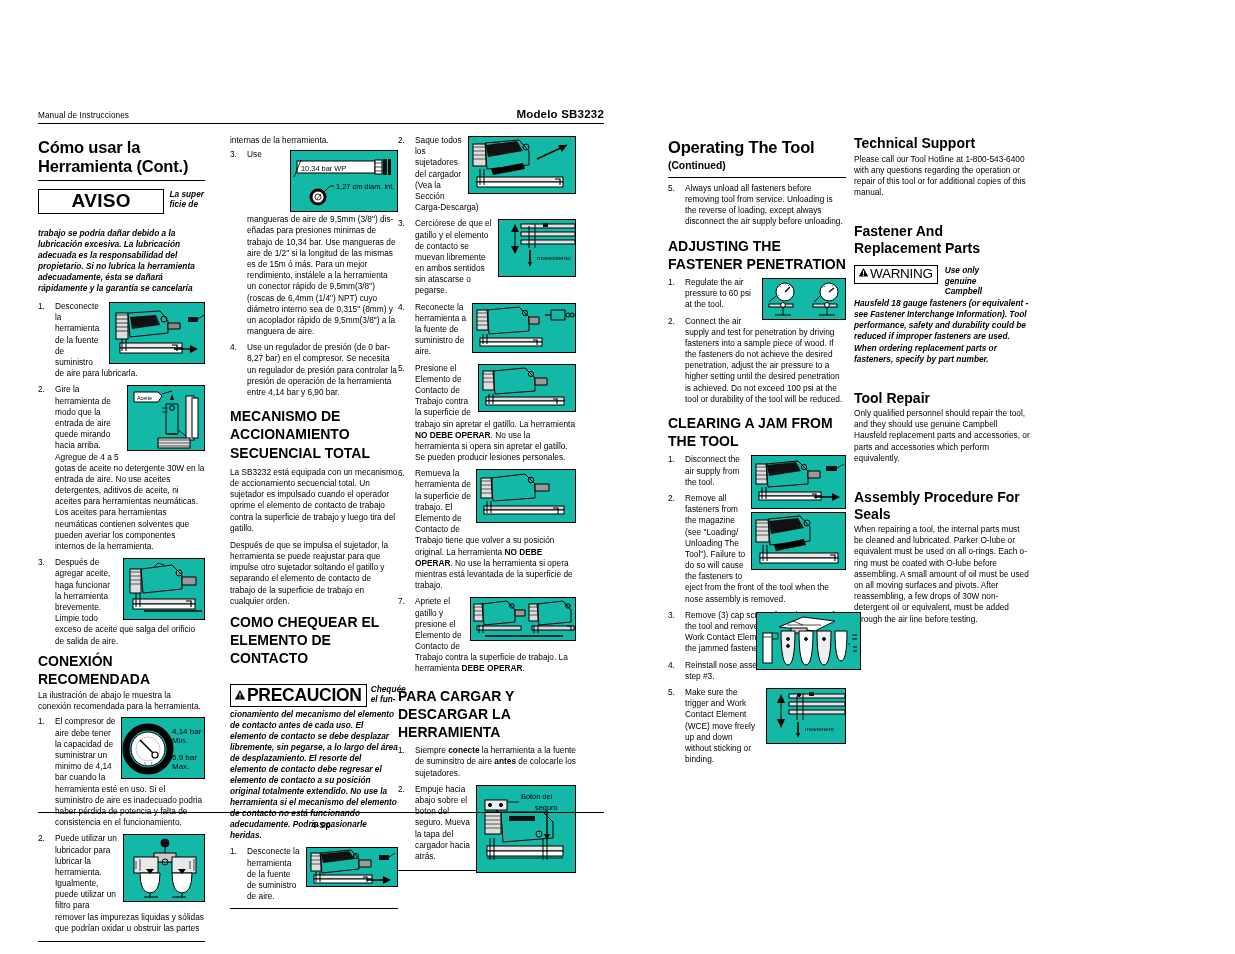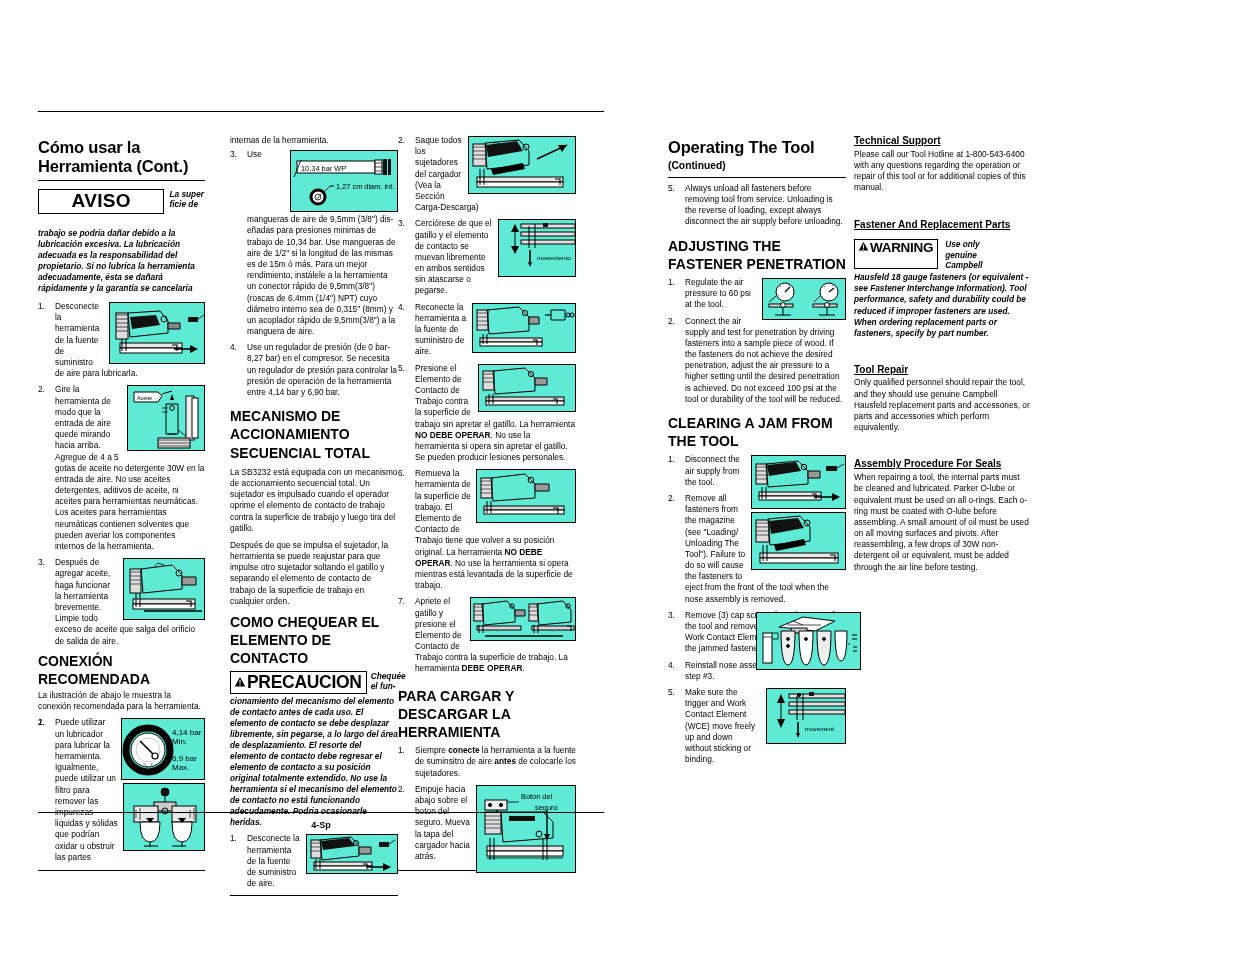--- a/index.html
+++ b/index.html
@@ -24,21 +24,21 @@
   .hdr { display:flex; justify-content:space-between; align-items:flex-end; }
   .hdr-left { font-size:8.2px; letter-spacing:.1px; }
   .hdr-right { font-size:11.5px; font-weight:bold; letter-spacing:.2px; }
   .rule { border-top:1.6px solid #000; margin-top:3px; }
   .col { font-size:8.3px; line-height:1.35; }
 
   h1.title { font-size:16.5px; font-weight:bold; line-height:1.15; margin:6px 0 0 0; letter-spacing:-.2px;}
   h2.subtitle { font-size:10.3px; font-weight:bold; margin:2px 0 0 0; }
   .title-rule { border-top:1.3px solid #000; margin-top:4px; }
 
-  h3.head { font-size:10px; font-weight:bold; line-height:1.18; margin:25px 0 2px 0;text-decoration:underline; }
+  h3.head { font-size:14px; font-weight:bold; line-height:1.18; margin:25px 0 2px 0; }
   h4.subhead { font-size:14px; font-weight:bold; line-height:1.3; margin:9px 0 2px 0; }
 
   p { margin:0 0 0 0; }
   p.para { margin-bottom:6px; }
 
   
   ol.num { list-style:none; margin:0; padding:0; }
   ol.num > li { position:relative; padding-left:17px; margin-bottom:5px; }
   ol.num > li .n { position:absolute; left:0; top:0; }
 
@@ -49,49 +49,53 @@
     font-size:19px; font-weight:bold; text-align:center;
     width:128px; letter-spacing:.3px; line-height:1.05;
   }
   .box-precaucion {
     border:1.6px solid #000; padding:1px 4px 2px 3px;
     font-size:17.5px; font-weight:bold; text-align:center;
     letter-spacing:-.3px; line-height:1.05; white-space:nowrap;
     display:flex; align-items:center; gap:1px;
   }
   .box-warning {
-    border:1.6px solid #000; padding:1px 4px 12px 3px;
-    font-size:13.5px; font-weight:bold; letter-spacing:-.3px;
+    border:1.6px solid #000; padding:1px 4px 1px 3px;
+    font-size:13.5px; font-weight:normal; letter-spacing:-.3px;
     line-height:1.1; white-space:nowrap;
     display:flex; align-items:center; gap:1px;
   }
   .tri { display:inline-block; }
   .lead-ital { font-size:8.3px; font-weight:bold; font-style:italic; line-height:1.25; }
   .body-ital { font-size:8.3px; font-weight:bold; font-style:italic; line-height:1.33; }
 
   
-  .fig { border:1.5px solid #000; background:#5eead4; position:relative; overflow:hidden;text-align:right; }
+  .fig { border:1.5px solid #000; background:#14b8a6; position:relative; overflow:hidden;text-align:right; }
   .fig svg { display:block; }
   .fig-float-r { float:right; margin:1px 0 2px 5px; }
 
   
   .foot-rule { border-top:1.5px solid #000; }
   .pg { font-size:9px; font-weight:bold; text-align:center; margin-top:7px; }
   .site { font-size:8.2px; font-weight:bold; text-align:right; margin-top:5px; letter-spacing:.1px;}
 
   b, strong { font-weight:bold; }
 </style>
 </head>
 <body>
 
 <div class="spread">
 
   <div class="page page-left">
 
     <div class="page-inner" style="left:38px; top:108px; width:566px;">
+      <div class="hdr">
+        <div class="hdr-left">Manual de Instrucciones</div>
+        <div class="hdr-right">Modelo SB3232</div>
+      </div>
       <div class="rule"></div>
     </div>
 
     <div class="page-inner col" style="left:38px; top:132px; width:167px;">
       <h1 class="title">Cómo usar la Herramienta (Cont.)</h1>
       <div class="title-rule"></div>
 
       <div class="aviso-row">
         <div class="box-aviso">AVISO</div>
         <div class="lead-ital" style="width:36px;">La super ficie de</div>
@@ -184,20 +188,21 @@
                 <path d="M18 22 L33 37" stroke="#000" stroke-width="1.6"></path>
                 <circle cx="33" cy="37" r="3" fill="#fff" stroke="#000" stroke-width="1.2"></circle>
                 <path d="M22 44 l2 3 M30 44 l-1 3" stroke="#555" stroke-width="0.7"></path>
                 <text x="50" y="16" font-family="Liberation Sans, sans-serif" font-size="8" fill="#000">4,14 bar</text>
                 <text x="50" y="25" font-family="Liberation Sans, sans-serif" font-size="8" fill="#000">Min.</text>
                 <text x="50" y="42" font-family="Liberation Sans, sans-serif" font-size="8" fill="#000">6,9 bar</text>
                 <text x="50" y="51" font-family="Liberation Sans, sans-serif" font-size="8" fill="#000">Max.</text>
               </g>
             </svg>
           </span>
+          <span>El compresor de aire debe tener la capacidad de suministrar un minimo de 4,14 bar cuando la herramienta esté en uso. Si el suministro de aire es inadecuado podria haber pérdida de potencia y falta de consistencia en el funcionamiento.</span>
         </li>
         <li>
           <span class="n">2.</span>
           <span class="fig fig-float-r" style="width:82px;height:68px;">
             <svg width="82" height="68" viewBox="0 0 82 68">
               <g fill="none" stroke="#000" stroke-width="1">
                 <circle cx="41" cy="8" r="4" fill="#111"></circle>
                 <path d="M41 12 v6"></path>
                 <rect x="30" y="18" width="22" height="9" fill="#ccc"></rect>
                 <rect x="10" y="22" width="24" height="16" fill="#e8e8e8"></rect>
@@ -252,21 +257,21 @@
           <span>Use un regulador de presión (de 0 bar-8,27 bar) en el compresor. Se necesita un regulador de presión para controlar la presión de operación de la herramienta entre 4,14 bar y 6,90 bar.</span>
         </li>
       </ol>
 
       <h4 class="subhead">MECANISMO DE ACCIONAMIENTO SECUENCIAL TOTAL</h4>
       <p class="para" style="margin-top:5px;">La SB3232 está equipada con un mecanismo de accionamiento secuencial total. Un sujetador es impulsado cuando el operador oprime el elemento de contacto de trabajo contra la superficie de trabajo y luego tira del gatillo.</p>
       <p class="para">Después de que se impulsa el sujetador, la herramienta se puede reajustar para que impulse otro sujetador soltando el gatillo y separando el elemento de contacto de trabajo de la superficie de trabajo en cualquier orden.</p>
 
       <h4 class="subhead" style="margin-top:4px;">COMO CHEQUEAR EL ELEMENTO DE CONTACTO</h4>
 
-      <div class="aviso-row" style="margin-top:3px; gap:4px;">
+      <div class="aviso-row" style="margin-top:16px; gap:4px;">
         <div class="box-precaucion">
           <span class="tri">
             <svg width="12" height="12" viewBox="0 0 12 12">
                 <path d="M6 1 L11.2 10.4 L0.8 10.4 Z" fill="#000"></path>
                 <path d="M6 4 L6 7.6" stroke="#fff" stroke-width="1.1"></path>
                 <circle cx="6" cy="9" r="0.7" fill="#fff"></circle>
               </svg>
           </span>
           <span>PRECAUCION</span>
         </div>

